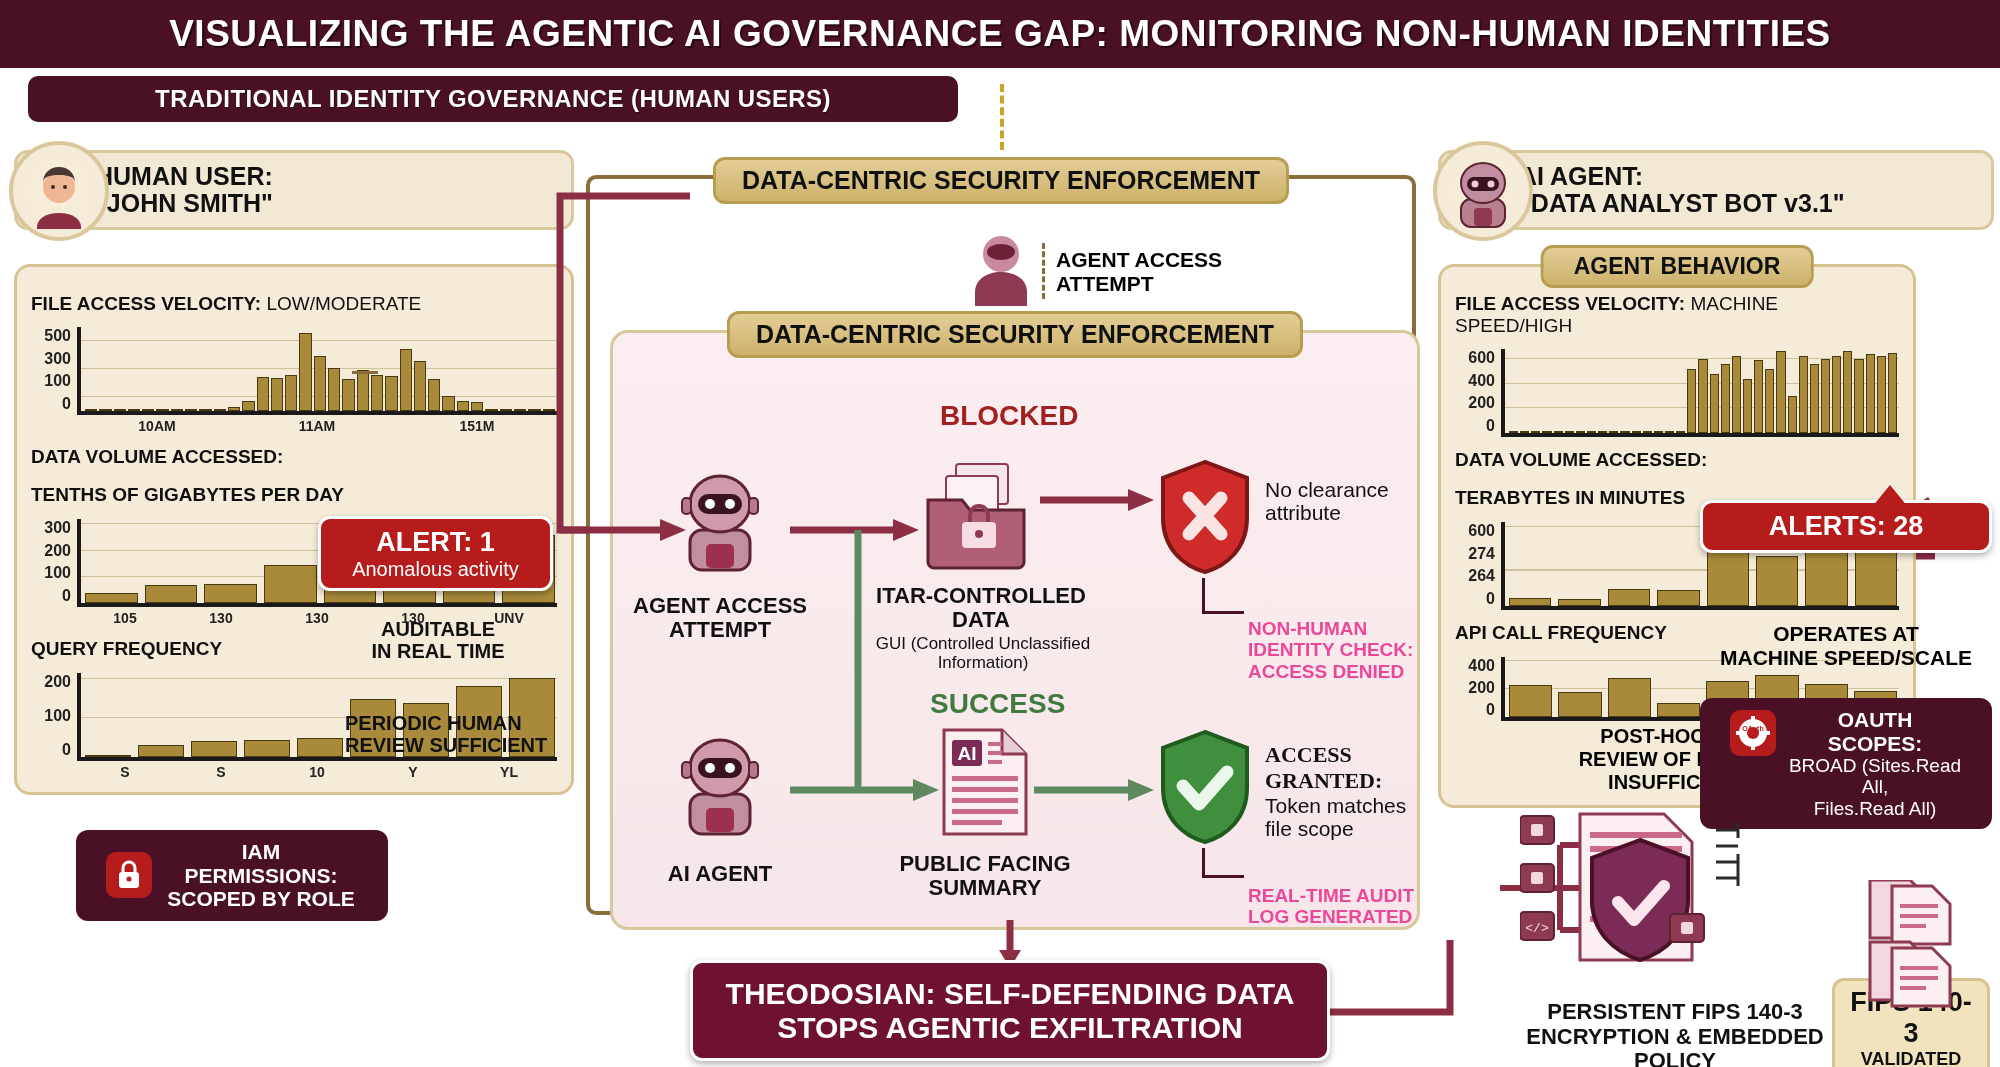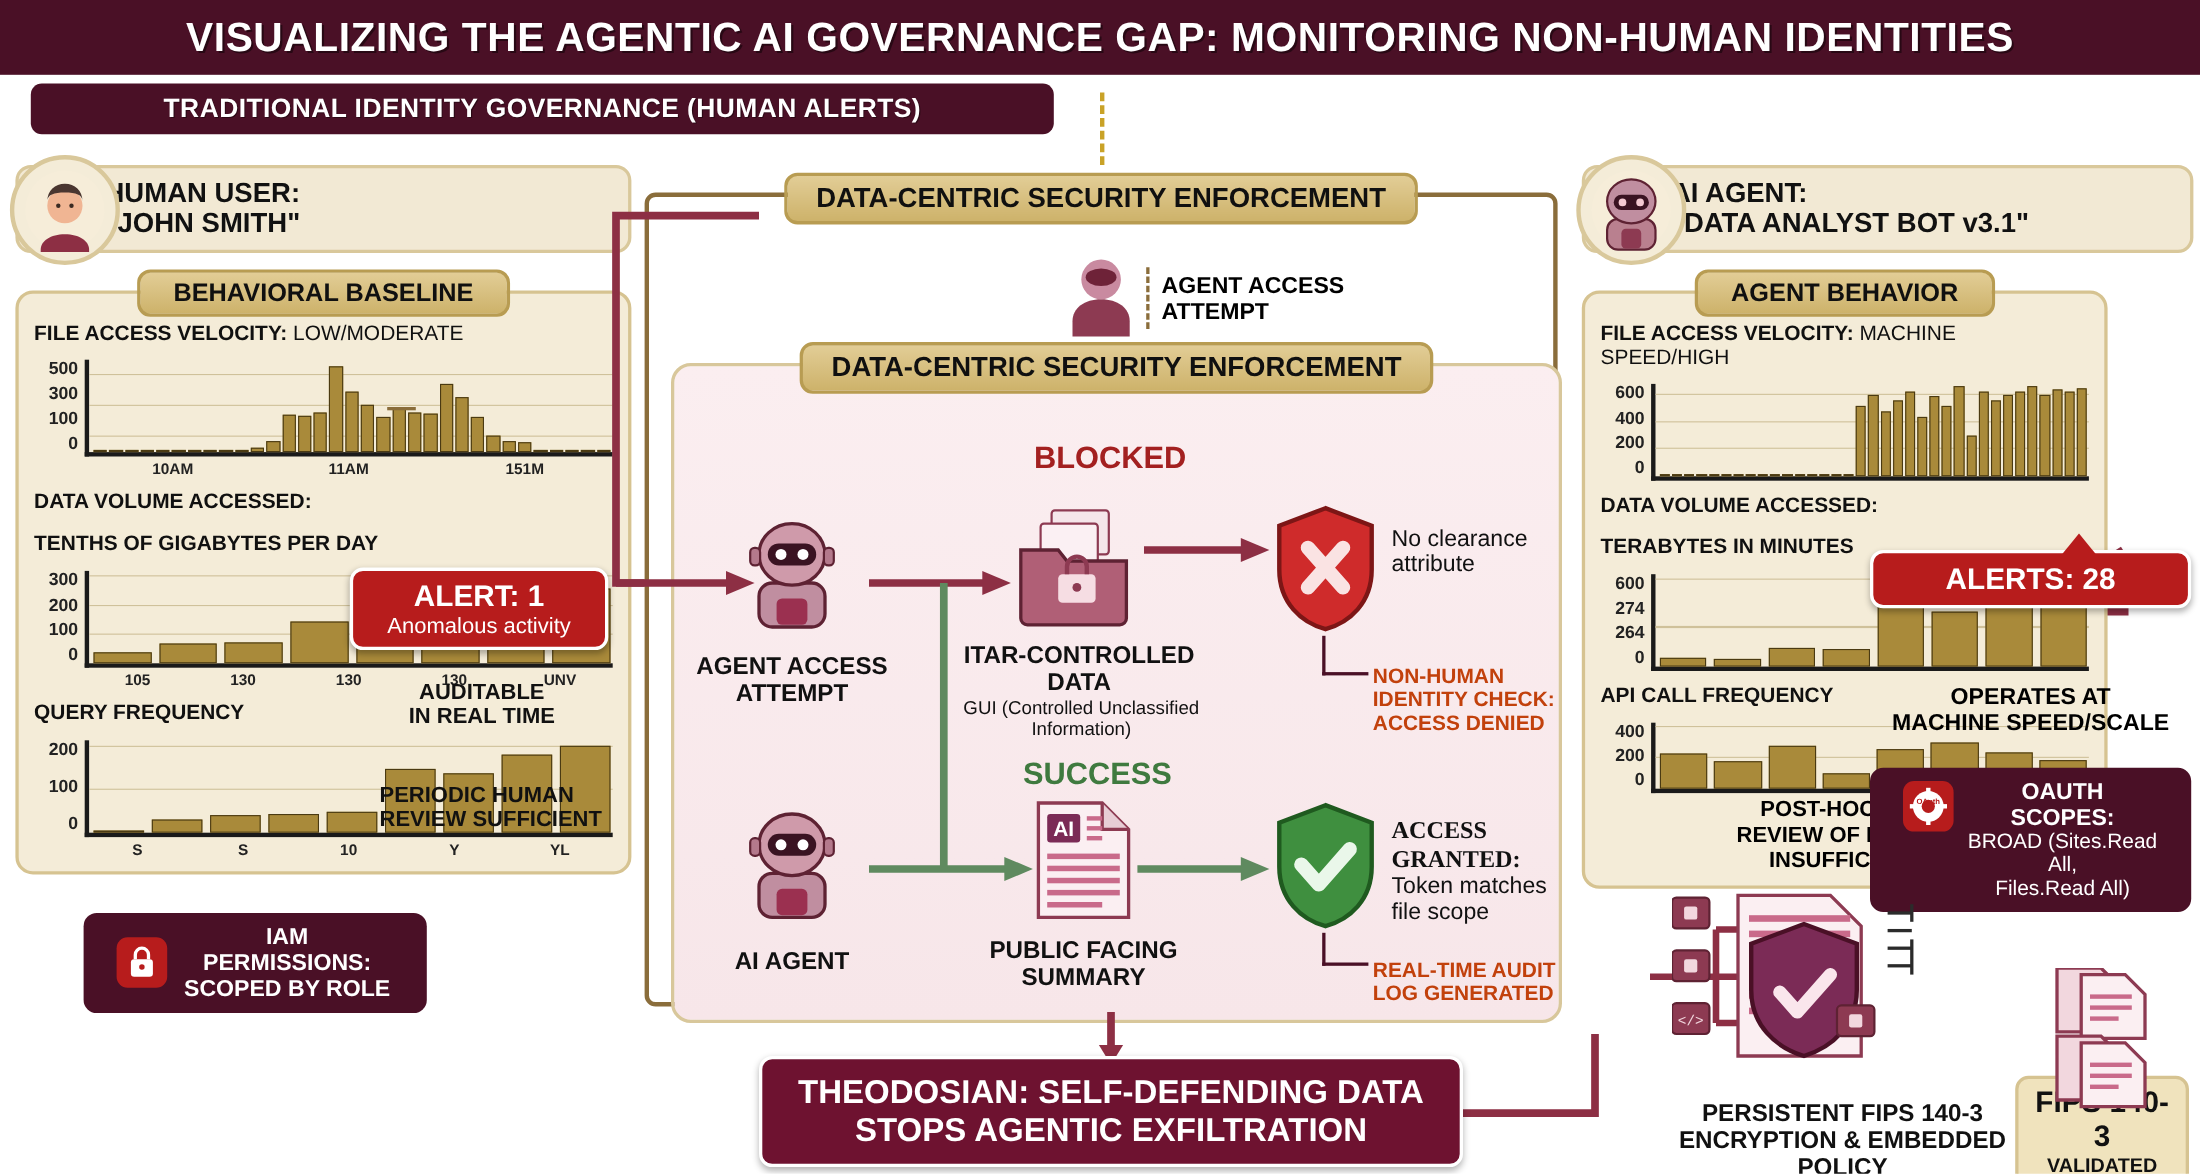--- a/index.html
+++ b/index.html
@@ -127,21 +127,21 @@
     position: absolute; left: 610px; top: 330px; width: 810px; height: 600px;
     background: linear-gradient(#fbeef0,#f7e6e9);
     border: 3px solid #d8c79b; border-radius: 18px;
   }
   .blocked-label { font-weight: bold; font-size: 28px; color: #a32020; }
   .success-label { font-weight: bold; font-size: 28px; color: #3f7a3f; }
   .node-label { font-weight: bold; font-size: 22px; text-align: center; line-height: 1.1; color: #111; }
   .node-sub { font-size: 17px; text-align: center; line-height: 1.12; color: #111; font-weight: normal; }
   .res-title { font-weight: bold; font-size: 22px; color: #111; }
   .res-body { font-size: 21px; color: #111; line-height: 1.1; }
-  .res-foot { font-weight: bold; font-size: 19px; color: #c2410c; line-height: 1.12; }
+  .res-foot { font-weight: bold; font-size: 19px; color: #ec4899; line-height: 1.12; margin-top: 13px; }
 
   .theo {
     position: absolute; left: 690px; top: 960px; width: 640px;
     background: #6e1230; border: 3px solid #fff; border-radius: 12px;
     color: #fff; text-align: center; padding: 14px 10px;
     font-weight: bold; font-size: 30px; line-height: 1.12;
     box-shadow: 0 3px 7px rgba(0,0,0,.3);
   }
   .fips-label {
     position: absolute; text-align: center; font-weight: bold;
@@ -156,21 +156,21 @@
   svg { display: block; }
 </style>
 </head>
 <body>
 
 <div class="title-bar">
   <h1>VISUALIZING THE AGENTIC AI GOVERNANCE GAP: MONITORING NON-HUMAN IDENTITIES</h1>
 </div>
 
 <div class="band">
-  <div class="pill left">TRADITIONAL IDENTITY GOVERNANCE (HUMAN ALERTS)</div>
+  <div class="pill left">TRADITIONAL IDENTITY GOVERNANCE (HUMAN USERS)</div>
 </div>
 <div class="vdash"></div>
 
 <div class="col col-left">
 
   <div class="idcard">
     <div class="avatar-circle">
       <svg width="76" height="76" viewBox="0 0 76 76">
         <circle cx="38" cy="38" r="36" fill="#f6edd9"></circle>
         <path d="M38 60c-13 0-22 6-22 14v4h44v-4c0-8-9-14-22-14z" fill="#8d2f44"></path>
@@ -180,21 +180,20 @@
         <circle cx="44" cy="34" r="2" fill="#3a2a22"></circle>
       </svg>
     </div>
     <div class="label">
       <div>HUMAN USER:</div>
       <div>"JOHN SMITH"</div>
     </div>
   </div>
 
   <div class="panel" style="margin-top:34px;">
-    <div class="panel-tab">BEHAVIORAL BASELINE</div>
 
     <div class="metric-title">
       <b>FILE ACCESS VELOCITY:</b>
       <span>LOW/MODERATE</span>
     </div>
     <div class="chart">
       <div class="yaxis">
           <div>500</div>
           <div>300</div>
           <div>100</div>

